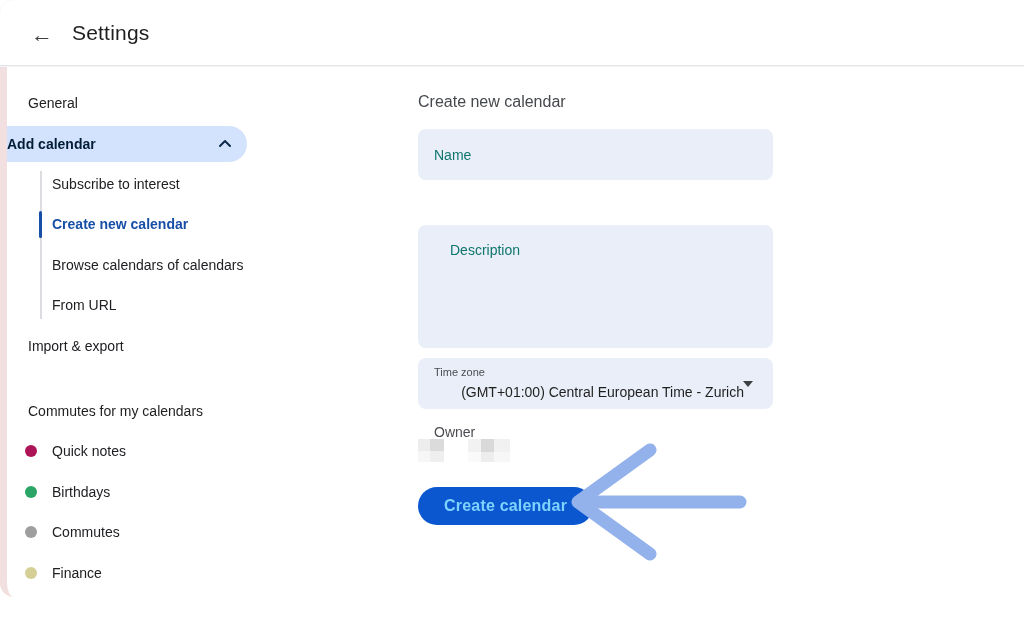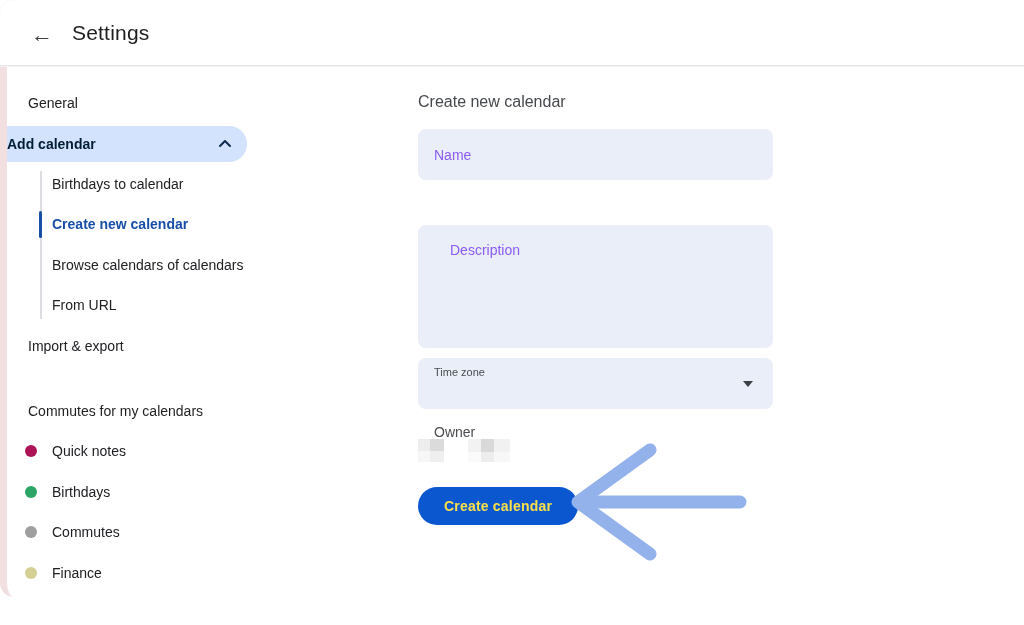--- a/index.html
+++ b/index.html
@@ -36,31 +36,31 @@
     font-size:14px;font-weight:500;color:#1f1f1f;}
   .cal-row{position:absolute;left:25px;height:24px;display:flex;align-items:center;cursor:pointer;justify-content:flex-end;}
   .dot{width:12px;height:12px;border-radius:50%;margin-right:15px;flex:none;}
   .cal-label{font-size:14px;color:#202124;}
   
   .main-heading{position:absolute;left:418px;top:93px;font-size:16px;color:#45484c;}
   .field{position:absolute;left:418px;width:355px;background:#e9eef8;border-radius:8px;cursor:text;}
   .f-name{top:129px;height:51px;display:flex;align-items:center;}
   .f-desc{top:225px;height:123px;}
   .f-tz{top:358px;height:51px;cursor:pointer;text-align:right;}
-  .placeholder{margin-left:16px;font-size:14px;color:#8b5cf6;}
+  .placeholder{margin-left:16px;font-size:14px;color:#0f766e;}
   .desc-ph{position:absolute;left:16px;top:17px;}
   .tz-label{position:absolute;left:16px;top:8px;font-size:11px;color:#494c50;}
   .tz-value{position:absolute;left:16px;top:26px;font-size:14px;color:#1f1f1f;width:310px;white-space:nowrap;}
   .tz-caret{position:absolute;right:20px;top:23px;width:0;height:0;
     border-left:5px solid transparent;border-right:5px solid transparent;border-top:6px solid #3c4043;}
   .owner-label{position:absolute;left:434px;top:424px;font-size:14px;color:#494c50;}
   .blur{position:absolute;}
   .create-btn{
     position:absolute;left:418px;top:487px;height:38px;padding:0 26px;background:#0b57d0;border:none;
-    border-radius:19px;color:#fde047;font-size:14px;font-weight:bold;font-family:"Liberation Sans",sans-serif;
+    border-radius:19px;color:#7dd3fc;font-size:16px;font-weight:bold;font-family:"Liberation Sans",sans-serif;
     display:flex;align-items:center;cursor:pointer;letter-spacing:.2px;
   }
   .arrow-overlay{position:absolute;left:0;top:0;width:1024px;height:625px;pointer-events:none;}
 </style>
 </head>
 <body>
 
 <div class="page">
   <div class="frame"></div>
 
@@ -75,21 +75,21 @@
   <div class="pill">
     <span class="pill-label">Add calendar</span>
     <svg class="pill-chevron" viewBox="0 0 16 16">
       <path d="M3 10 L8 5 L13 10" fill="none" stroke="#0b2a4a" stroke-width="2" stroke-linecap="round" stroke-linejoin="round"></path>
     </svg>
   </div>
 
   <div class="tree-line"></div>
   <div class="tree-active"></div>
 
-  <div class="side-item sub-item" style="top:171px;">Birthdays to calendar</div>
+  <div class="side-item sub-item" style="top:171px;">Subscribe to interest</div>
   <div class="side-item sub-item sub-active" style="top:211px;">Create new calendar</div>
   <div class="side-item sub-item" style="top:252px;">Browse calendars of calendars</div>
   <div class="side-item sub-item" style="top:292px;">From URL</div>
 
   <div class="side-item" style="left:28px;top:333px;">Import &amp; export</div>
 
   <div class="section-title">Commutes for my calendars</div>
 
   <div class="cal-row" style="top:439px;">
     <span class="dot" style="background:#ad1457"></span>
@@ -113,20 +113,21 @@
   <div class="field f-name">
     <span class="placeholder">Name</span>
   </div>
 
   <div class="field f-desc">
     <span class="placeholder desc-ph">Description</span>
   </div>
 
   <div class="field f-tz">
     <span class="tz-label">Time zone</span>
+    <span class="tz-value">(GMT+01:00) Central European Time - Zurich</span>
     <span class="tz-caret"></span>
   </div>
 
   <div class="owner-label">Owner</div>
 
   <div class="blur" style="left:418px;top:439px;width:12px;height:12px;background:#ededed;"></div>
   <div class="blur" style="left:430px;top:439px;width:14px;height:13px;background:#dbdbdb;"></div>
   <div class="blur" style="left:418px;top:451px;width:12px;height:11px;background:#f6f6f6;"></div>
   <div class="blur" style="left:430px;top:451px;width:14px;height:11px;background:#efefef;"></div>
   <div class="blur" style="left:468px;top:439px;width:13px;height:13px;background:#f2f2f2;"></div>

